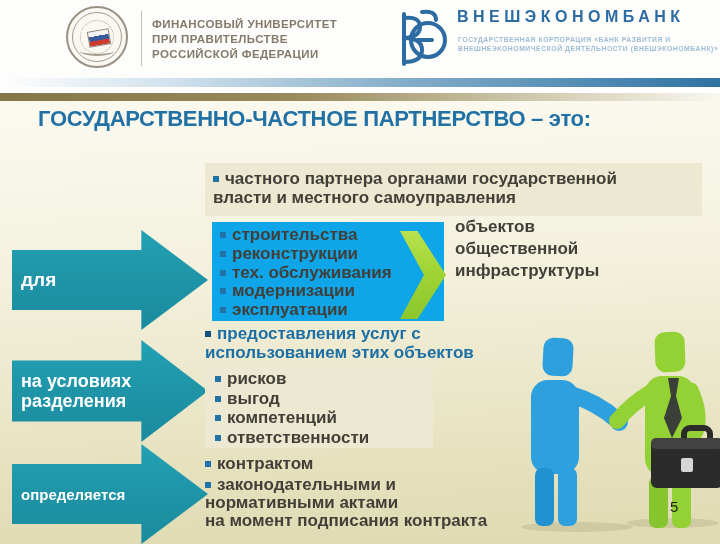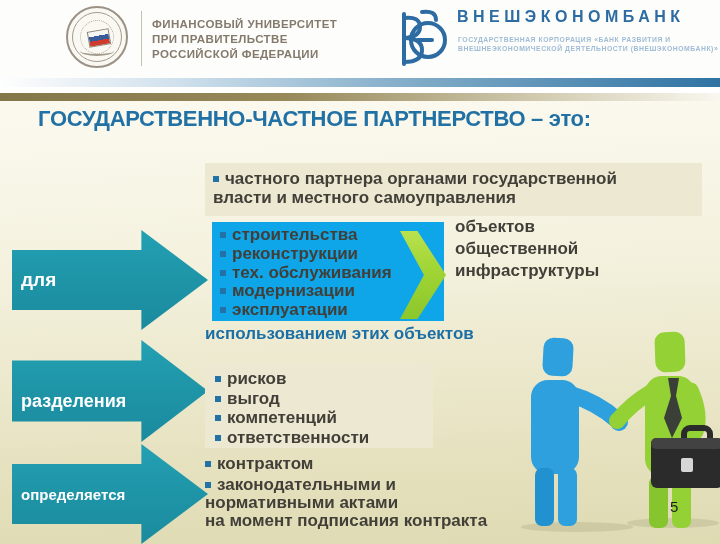--- a/index.html
+++ b/index.html
@@ -177,21 +177,21 @@
 
   <div class="content-bg"></div>
 
   <div class="slide-title">ГОСУДАРСТВЕННО-ЧАСТНОЕ ПАРТНЕРСТВО – это:</div>
 
   <div class="arrow arrow-2">
     <span class="arrow-label">для</span>
   </div>
   <div class="arrow arrow-3">
     <span class="arrow-label">
-      <br>
+      <span>на условиях</span><br>
       <span>разделения</span>
     </span>
   </div>
   <div class="arrow arrow-4">
     <span class="arrow-label">определяется</span>
   </div>
 
   <div class="box1 beige">
     <div class="box-text"><span class="bullet"></span><span>частного партнера органами государственной власти и местного самоуправления</span></div>
   </div>
@@ -200,20 +200,21 @@
     <div class="list box-text">
       <div class="list-row"><span class="bullet"></span><span>строительства</span></div>
       <div class="list-row"><span class="bullet"></span><span>реконструкции</span></div>
       <div class="list-row"><span class="bullet"></span><span>тех. обслуживания</span></div>
       <div class="list-row"><span class="bullet"></span><span>модернизации</span></div>
       <div class="list-row"><span class="bullet"></span><span>эксплуатации</span></div>
     </div>
   </div>
 
   <div class="blue-extra">
+    <div><span class="bullet bullet-dark"></span><span>предоставления услуг  с</span></div>
     <div>использованием этих объектов</div>
   </div>
 
   <div class="chevron"></div>
   <div class="side-note plain-text">объектов общественной инфраструктуры</div>
 
   <div class="box4 beige">
     <div class="list box-text">
       <div class="list-row"><span class="bullet"></span><span>рисков</span></div>
       <div class="list-row"><span class="bullet"></span><span>выгод</span></div>

